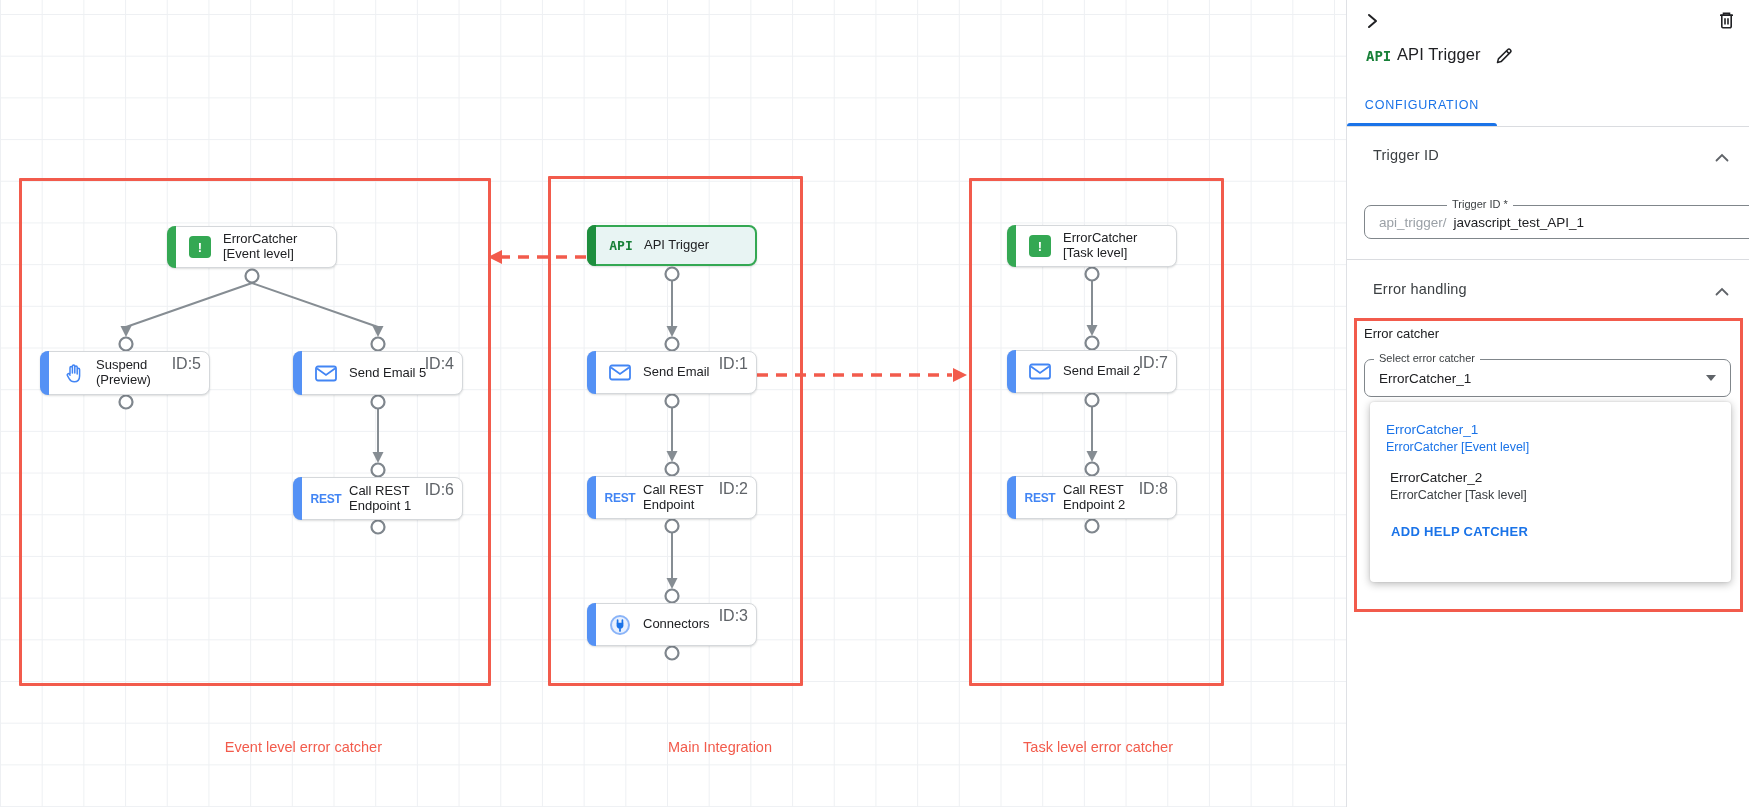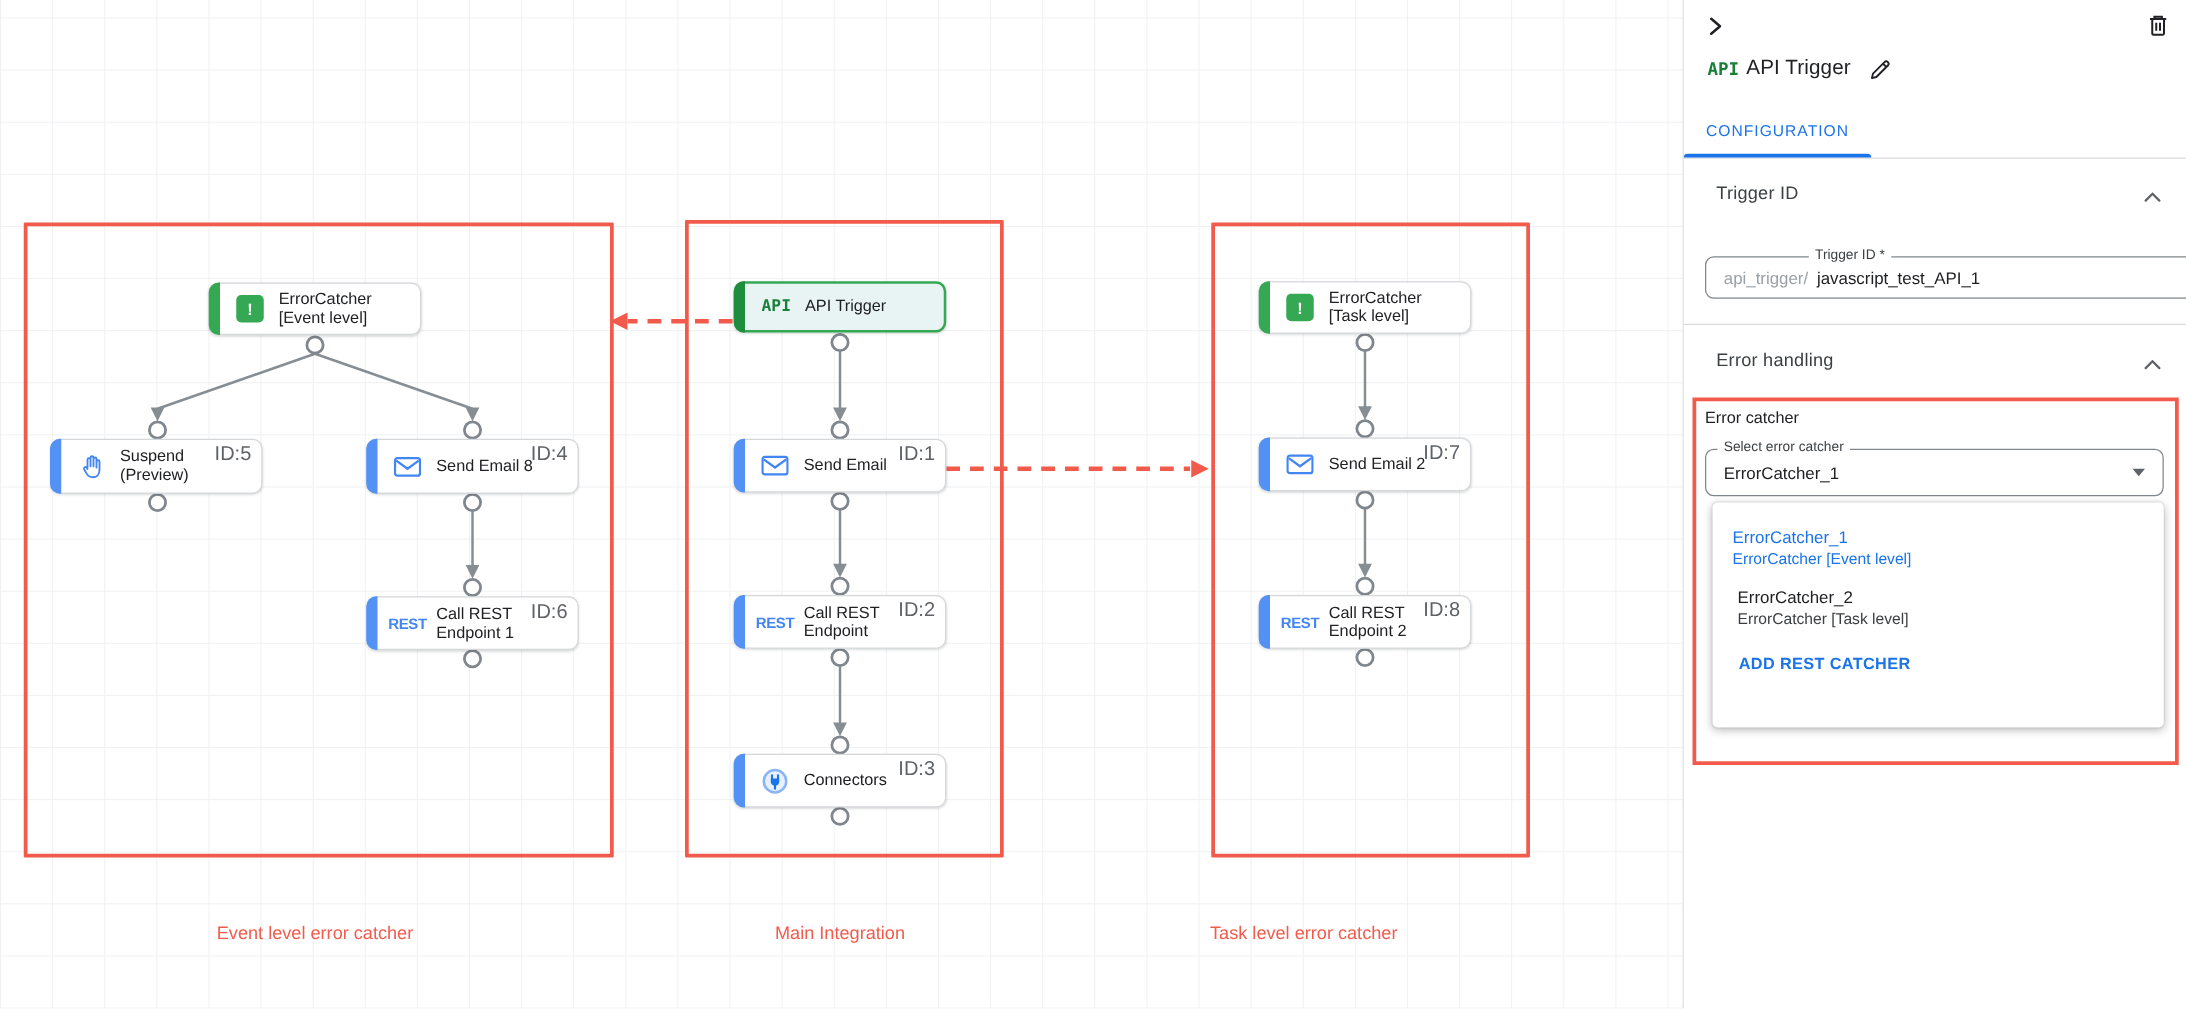--- a/index.html
+++ b/index.html
@@ -6,21 +6,21 @@
   body{width:1749px;height:807px;position:relative;overflow:hidden;
        font-family:"Liberation Sans","DejaVu Sans",sans-serif;color:#202124;}
 
   
   .canvas{position:absolute;left:0;top:0;width:1346px;height:807px;background:#fff;
     background-image:linear-gradient(#eef0f3 1px,transparent 1px),
                      linear-gradient(90deg,#eef0f3 1px,transparent 1px);
     background-size:41.7px 41.7px;background-position:0 14px;}
   svg.overlay{position:absolute;left:0;top:0;}
   .group-box{position:absolute;border:3px solid #F25B4C;background:transparent;border-radius:1px;}
-  .group-label{position:absolute;color:#F25B4C;font-size:14.5px;text-align:center;}
+  .group-label{position:absolute;color:#F25B4C;font-size:14.5px;text-align:right;}
 
   .node{position:absolute;width:170px;background:#fff;border:1px solid #d5d8db;border-radius:8px;
         box-shadow:0 1px 2px rgba(60,64,67,.18);display:flex;align-items:center;box-sizing:border-box;}
   .node .bar{position:absolute;left:-1px;top:-1px;bottom:-1px;width:9px;border-radius:8px 0 0 8px;background:#5491f5;}
   .node .bar.green{background:#34a853;}
   .node.trigger{background:#e8f4f3;border:2px solid #34a853;}
   .node.trigger .bar{background:#1e8e3e;left:-2px;top:-2px;bottom:-2px;}
   .icon-box{width:46px;margin-left:9px;display:flex;justify-content:center;align-items:center;flex:none;}
   .node .label{font-size:13px;font-weight:500;line-height:1.12;color:#202124;width:106px;}
   .nid{position:absolute;top:3px;right:8px;font-size:16px;color:#5f6368;font-weight:400;}
@@ -145,21 +145,21 @@
   </div>
 
   <div class="node" style="left:293px;top:351px;height:44px">
     <span class="bar"></span>
     <span class="icon-box">
       <svg width="22" height="17" viewBox="0 0 22 17">
           <rect x="1" y="1.5" width="20" height="14" rx="2" fill="#fff" stroke="#4285f4" stroke-width="1.8"></rect>
           <path d="M2 3.5 L11 10 L20 3.5" fill="none" stroke="#4285f4" stroke-width="1.8"></path>
         </svg>
     </span>
-    <span class="label">Send Email 8</span>
+    <span class="label">Send Email 5</span>
     <span class="nid">ID:4</span>
   </div>
 
   <div class="node" style="left:293px;top:477px;height:43px">
     <span class="bar"></span>
     <span class="icon-box">
         <span class="rest-logo">REST</span>
       </span>
     <span class="label">Call REST Endpoint 1</span>
     <span class="nid">ID:6</span>
@@ -307,17 +307,17 @@
     <div style="padding:12px 0 0 0">
       <div style="padding:8px 16px">
         <div class="mi-name link">ErrorCatcher_1</div>
         <div class="mi-desc link">ErrorCatcher [Event level]</div>
       </div>
       <div style="padding:8px 20px">
         <div class="mi-name">ErrorCatcher_2</div>
         <div class="mi-desc">ErrorCatcher [Task level]</div>
       </div>
       <div style="padding:12px 16px 0 21px">
-        <span class="add-btn">ADD REST CATCHER</span>
+        <span class="add-btn">ADD HELP CATCHER</span>
       </div>
     </div>
   </div>
 </div>
 
 </body></html>

